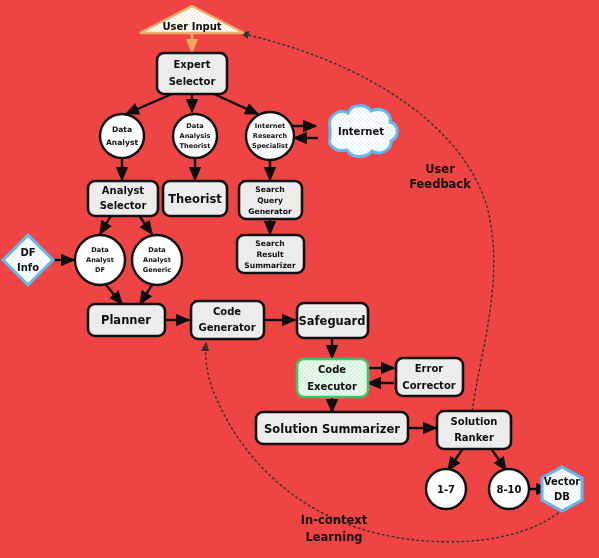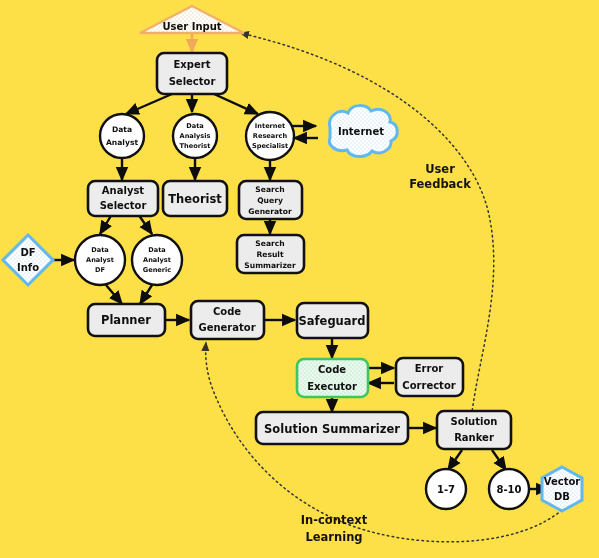--- a/index.html
+++ b/index.html
@@ -4,21 +4,21 @@
 <style>
   html, body {
     margin: 0;
     padding: 0;
     background: #f7f8fa;
   }
   #canvas {
     position: relative;
     width: 599px;
     height: 558px;
-    background: #fde047;
+    background: #ef4444;
     font-family: "DejaVu Sans", sans-serif;
     overflow: hidden;
   }
   svg#graph {
     position: absolute;
     left: 0;
     top: 0;
     width: 599px;
     height: 558px;
   }

